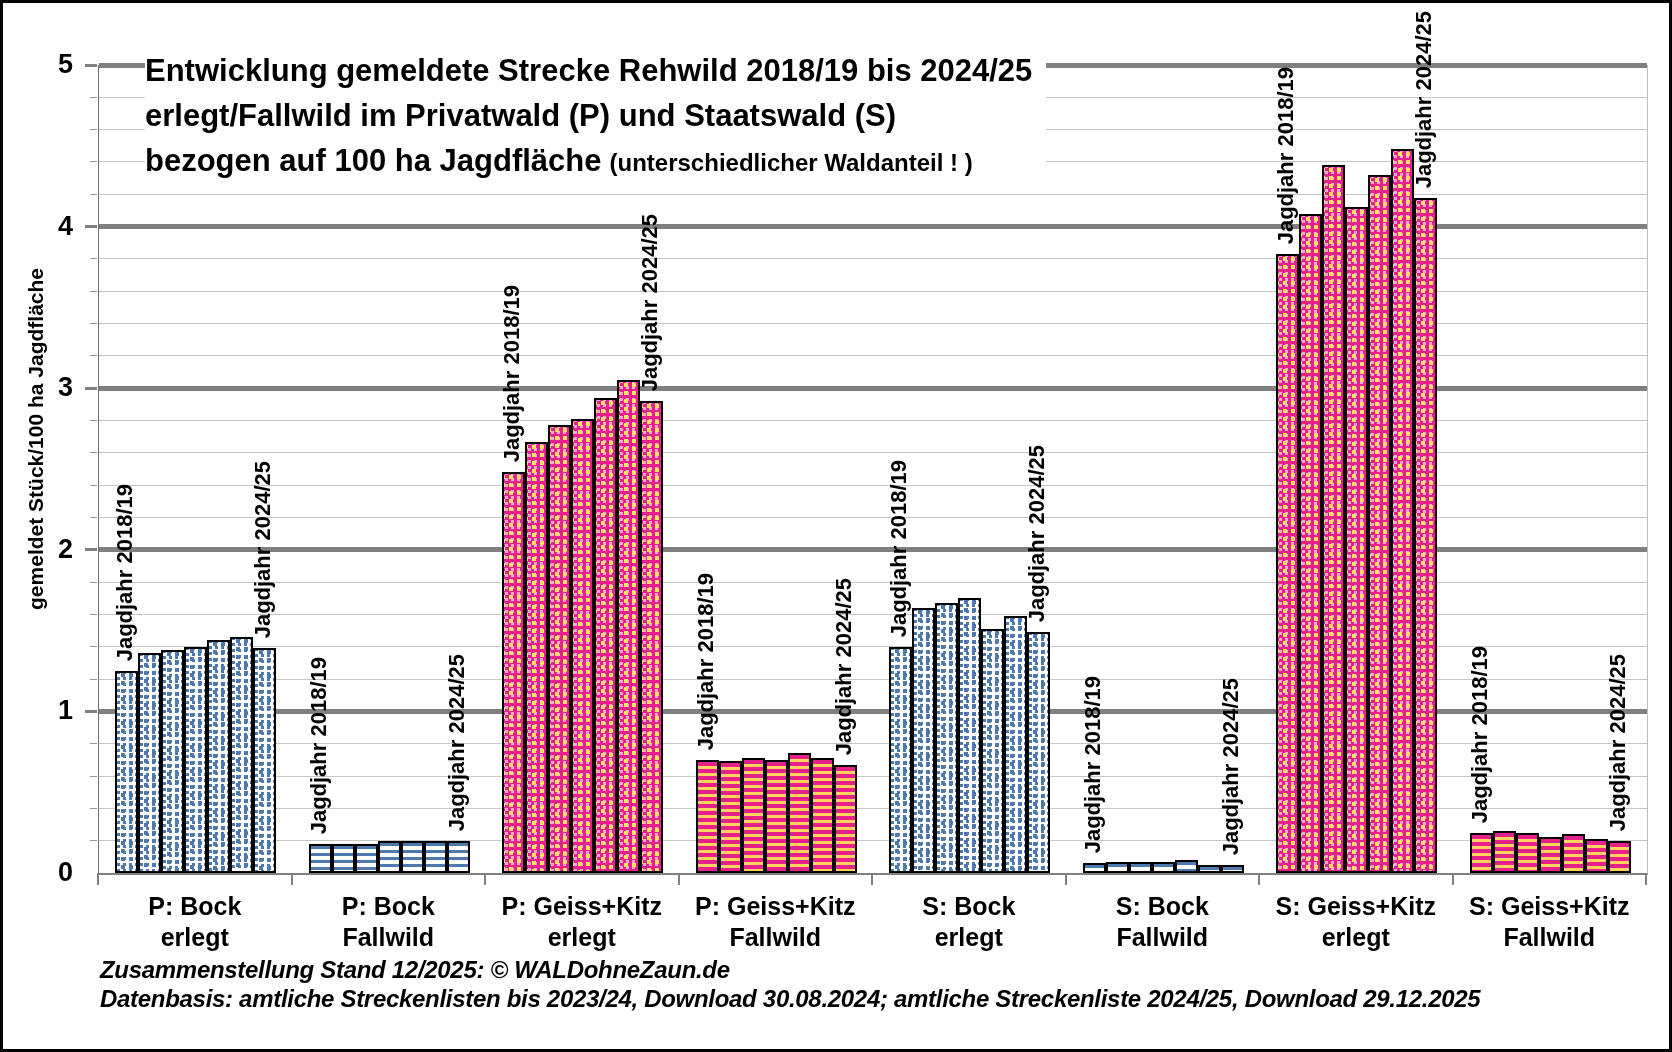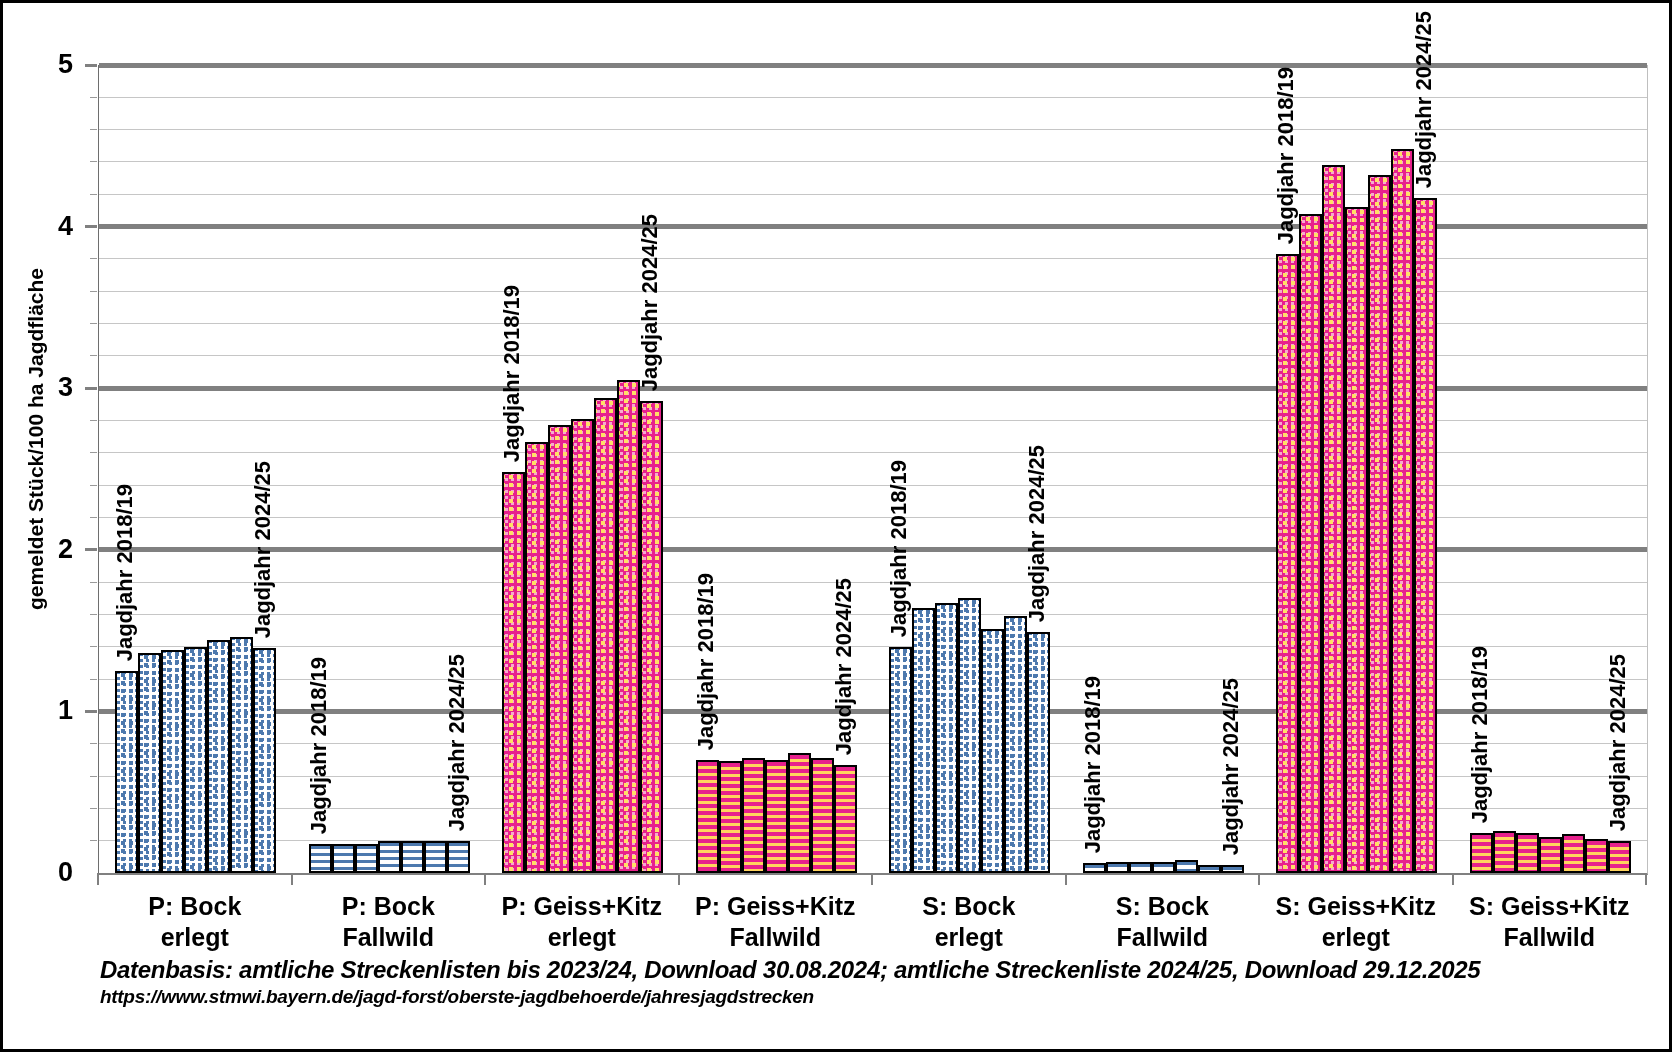--- a/index.html
+++ b/index.html
@@ -91,20 +91,25 @@
     white-space:nowrap; letter-spacing:-0.3px;
   }
   .footer .small{font-size:19px; line-height:26px;}
 </style>
 </head>
 <body>
 
 <div id="chart-root" style="--pink: #E7218C; --lightpink: #F7A8CF; --yellow: #FFE066; --yellow2: #FFD45E; --blue: #4D79AE;">
   <div class="frame"></div>
 
+  <div class="title">
+    <div>Entwicklung gemeldete Strecke Rehwild 2018/19 bis 2024/25</div>
+    <div>erlegt/Fallwild im Privatwald (P) und Staatswald (S)</div>
+    <div><span>bezogen auf 100 ha Jagdfläche</span><span class="note">(unterschiedlicher Waldanteil ! )</span></div>
+  </div>
 
   <div class="ytitle">gemeldet Stück/100 ha Jagdfläche</div>
 
   <div id="yaxis">
       <div class="ytick-minor" style="left: 90px; top: 840.18px;"></div>
       <div class="ytick-minor" style="left: 90px; top: 807.86px;"></div>
       <div class="ytick-minor" style="left: 90px; top: 775.54px;"></div>
       <div class="ytick-minor" style="left: 90px; top: 743.22px;"></div>
       <div class="ytick-major" style="left: 85px; top: 709.9px;"></div>
       <div class="ytick-minor" style="left: 90px; top: 678.58px;"></div>
@@ -289,16 +294,16 @@
         <div>S: Geiss+Kitz</div>
         <div>erlegt</div>
       </div>
       <div class="cat-label" style="left: 1452.5px; width: 193.5px;">
         <div>S: Geiss+Kitz</div>
         <div>Fallwild</div>
       </div>
     </div>
 
   <div class="footer">
+    <div>Zusammenstellung Stand 12/2025: © WALDohneZaun.de</div>
     <div>Datenbasis: amtliche Streckenlisten bis 2023/24, Download 30.08.2024; amtliche Streckenliste 2024/25, Download 29.12.2025</div>
-    <div class="small">https://www.stmwi.bayern.de/jagd-forst/oberste-jagdbehoerde/jahresjagdstrecken</div>
   </div>
 </div>
 
 </body></html>

